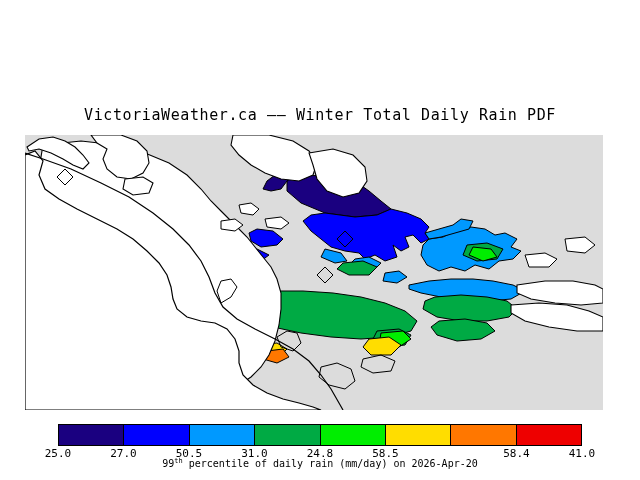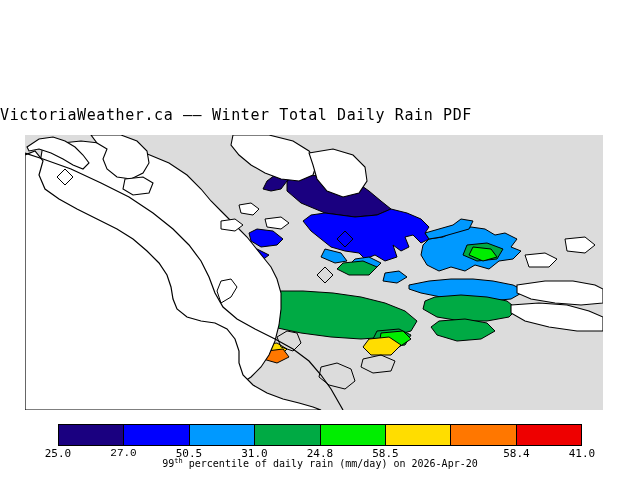--- a/index.html
+++ b/index.html
@@ -21,21 +21,21 @@
     width: 640px;
     height: 480px;
     background: #ffffff;
   }
   
   #title {
     position: absolute;
     left: 0;
     top: 106px;
     width: 640px;
-    text-align: left;
+    text-align: center;
     font-family: "DejaVu Sans Mono", "Liberation Mono", monospace;
     font-size: 15px;
     letter-spacing: 0.6px;
     color: #000000;
     white-space: nowrap;
   }
   
   #map-area {
     position: absolute;
     left: 25px;
@@ -260,21 +260,21 @@
       <div class="band" title="27.0-29.0" style="background: rgb(0, 0, 255);"></div>
       <div class="band" title="29.0-31.0" style="background: rgb(0, 153, 255);"></div>
       <div class="band" title="31.0-33.0" style="background: rgb(0, 170, 68);"></div>
       <div class="band" title="33.0-35.0" style="background: rgb(0, 238, 0);"></div>
       <div class="band" title="35.0-37.0" style="background: rgb(255, 221, 0);"></div>
       <div class="band" title="37.0-39.0" style="background: rgb(255, 119, 0);"></div>
       <div class="band" title="39.0-41.0" style="background: rgb(238, 0, 0);"></div>
     </div>
     <div id="cb-ticklabels">
         <div class="tl" style="left: 0%;">25.0</div>
-        <div class="tl" style="left: 12.5%; font-family: Liberation Mono, monospace;">27.0</div>
+        <div class="tl" style="left: 12.5%;">27.0</div>
         <div class="tl" style="left: 25%;">50.5</div>
         <div class="tl" style="left: 37.5%;">31.0</div>
         <div class="tl" style="left: 50%;">24.8</div>
         <div class="tl" style="left: 62.5%;">58.5</div>
         <div class="tl" style="left: 75%; margin-top: 40px;">37.0</div>
         <div class="tl" style="left: 87.5%;">58.4</div>
         <div class="tl" style="left: 100%;">41.0</div>
       </div>
   </div>
 

